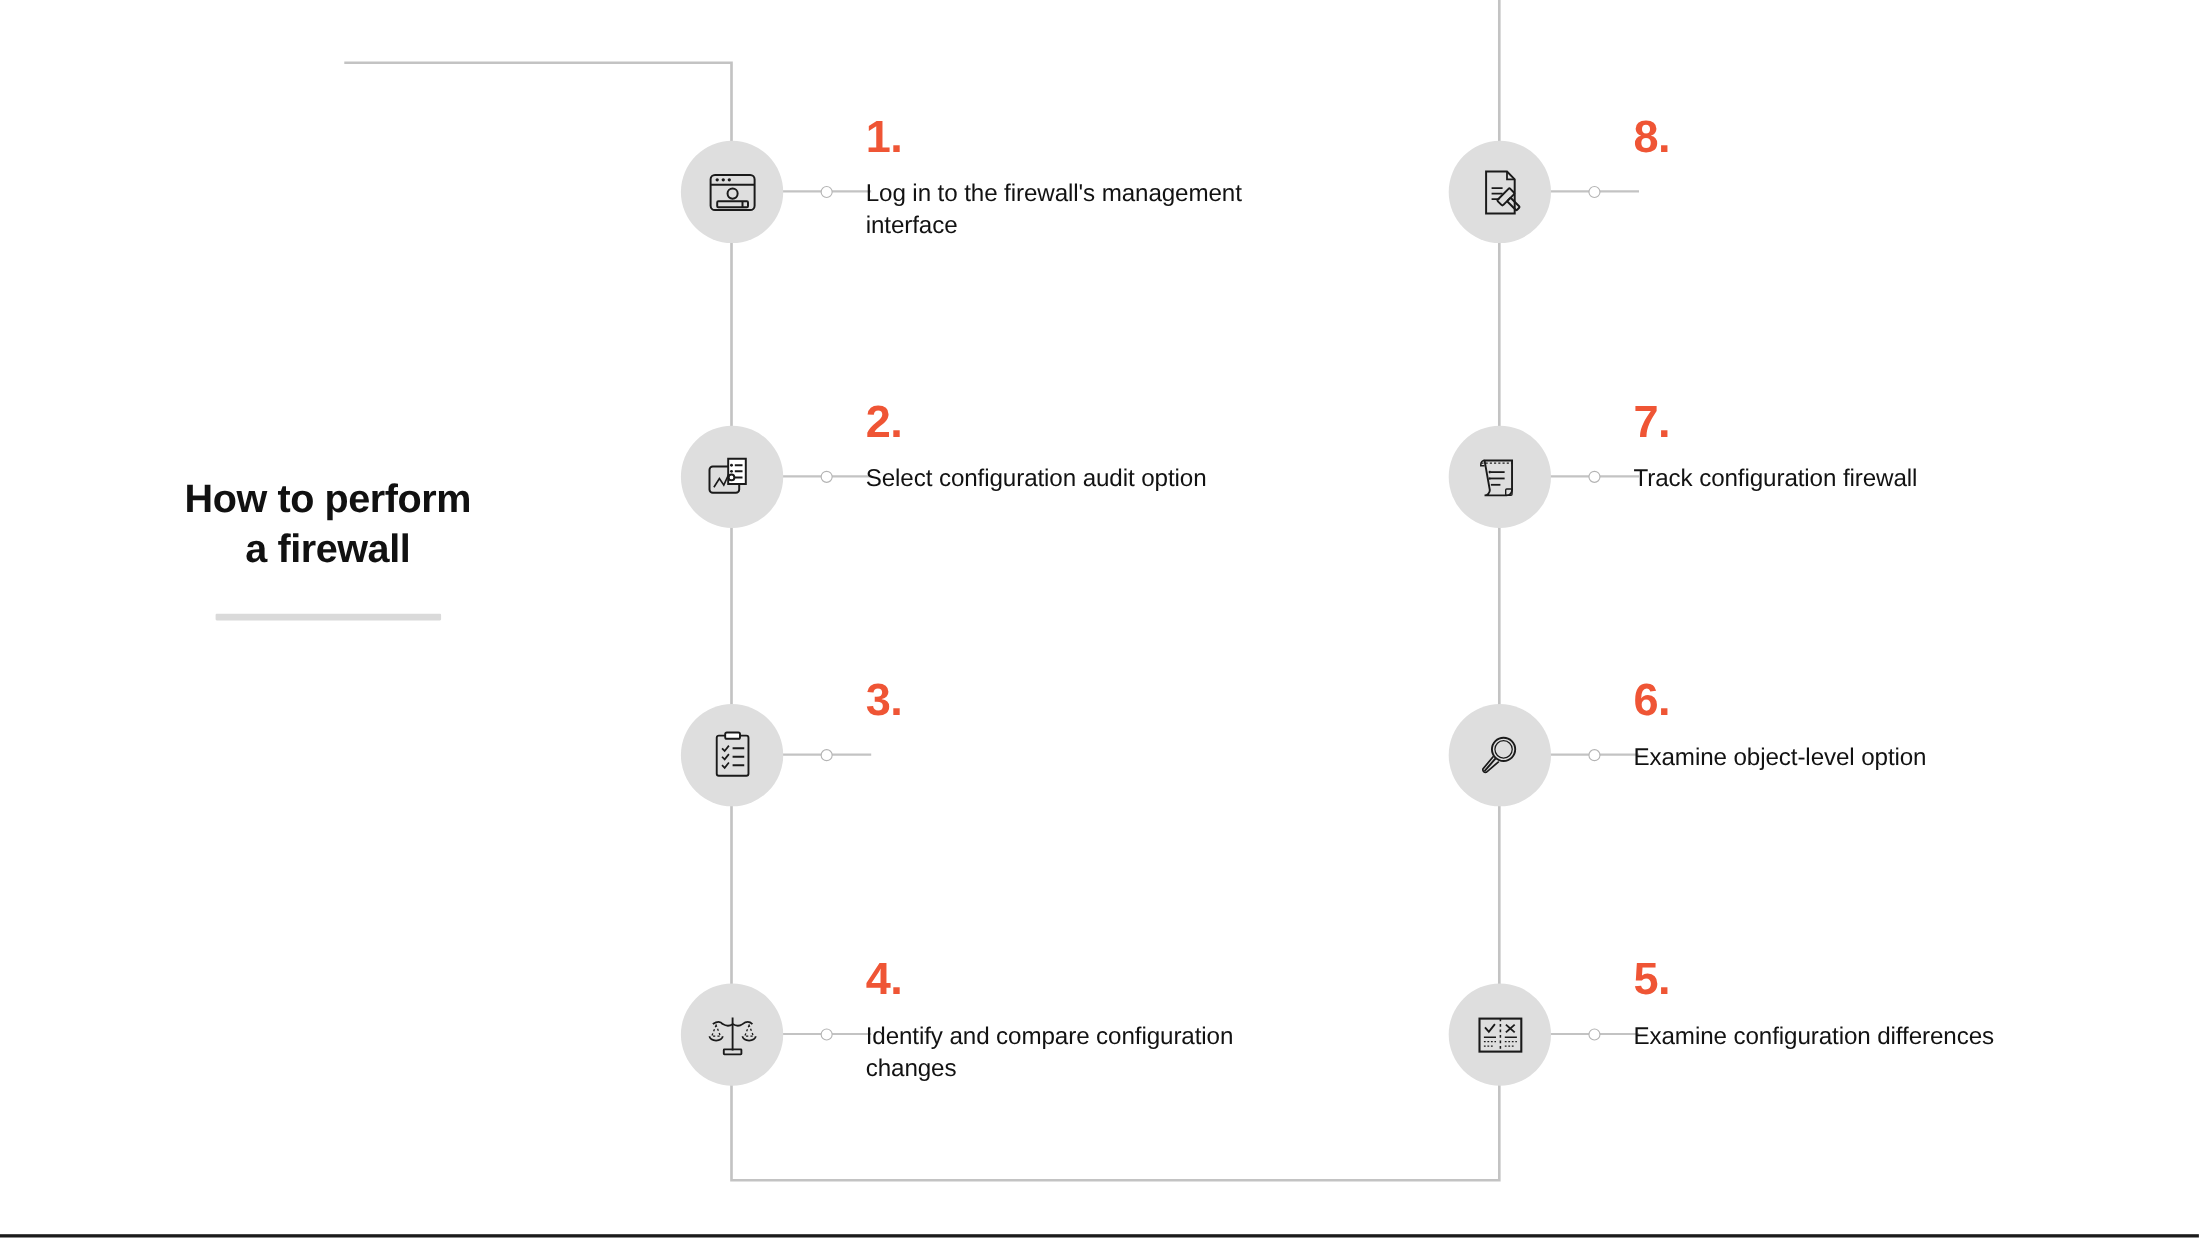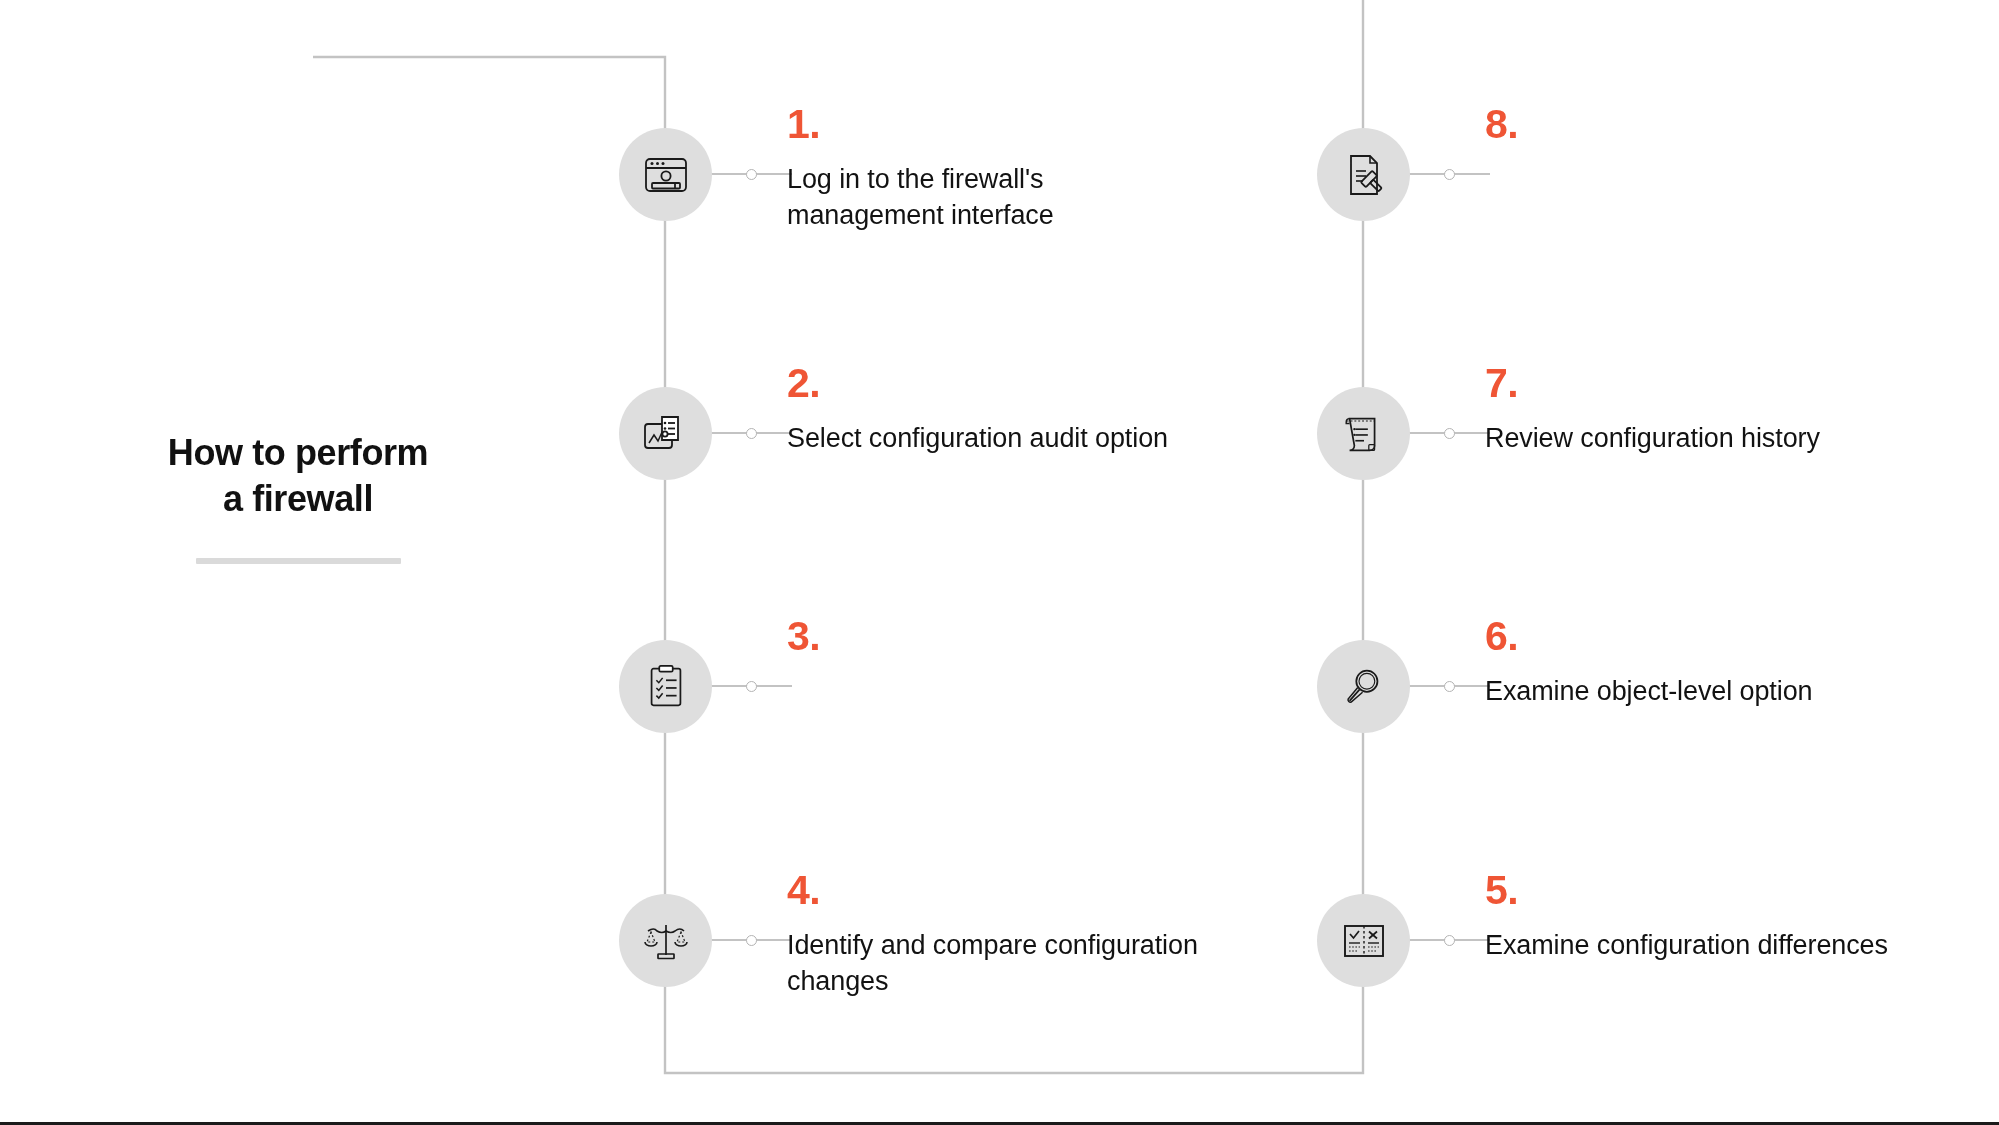--- a/index.html
+++ b/index.html
@@ -43,21 +43,21 @@
     background:#ffffff; border:1.4px solid #b4b4b4;
     left:127px; top:41px;
   }
 
   .step-text { position:absolute; left:168px; top:-24px; width:420px; }
   .step-num {
     font-size:41px; font-weight:bold; color:#ef5535;
     line-height:1; letter-spacing:-0.5px; margin-bottom:16px;
   }
   .step-label {
-    font-size:27px; color:#121212; line-height:1.34;
+    font-size:22px; color:#121212; line-height:1.34;
     letter-spacing:-0.1px; font-weight:400;
   }
 
   
   #bottom-rule {
     position:absolute; left:0; bottom:0; width:1999px; height:3px;
     background:#1b1b1b;
   }
 </style>
 </head>
@@ -205,21 +205,21 @@
         <line x1="17" y1="33" x2="26" y2="33" stroke-width="1.7"></line>
         <circle cx="16" cy="21" r="1.2" fill="#1a1a1a" stroke="none"></circle>
         <circle cx="16" cy="27" r="1.2" fill="#1a1a1a" stroke="none"></circle>
         <rect x="31" y="37" width="6" height="6" rx="1" stroke-width="1.3"></rect>
       </svg>
     </span>
   </div>
   <div class="step-dot"></div>
   <div class="step-text">
     <div class="step-num">7.</div>
-    <div class="step-label">Review configuration history</div>
+    <div class="step-label">Track configuration firewall</div>
   </div>
 </div>
 
 <div class="step" style="left:1317px; top:640px;">
   <div class="step-circle">
     <span>
       <svg width="50" height="50" viewBox="0 0 52 52" fill="none" stroke="#1a1a1a" stroke-width="1.8">
         <circle cx="29" cy="20" r="11"></circle>
         <circle cx="29" cy="20" r="8.2" stroke-width="1.2"></circle>
         <path d="M21.5 28.5 L11 40.5" stroke-width="1.8"></path>

